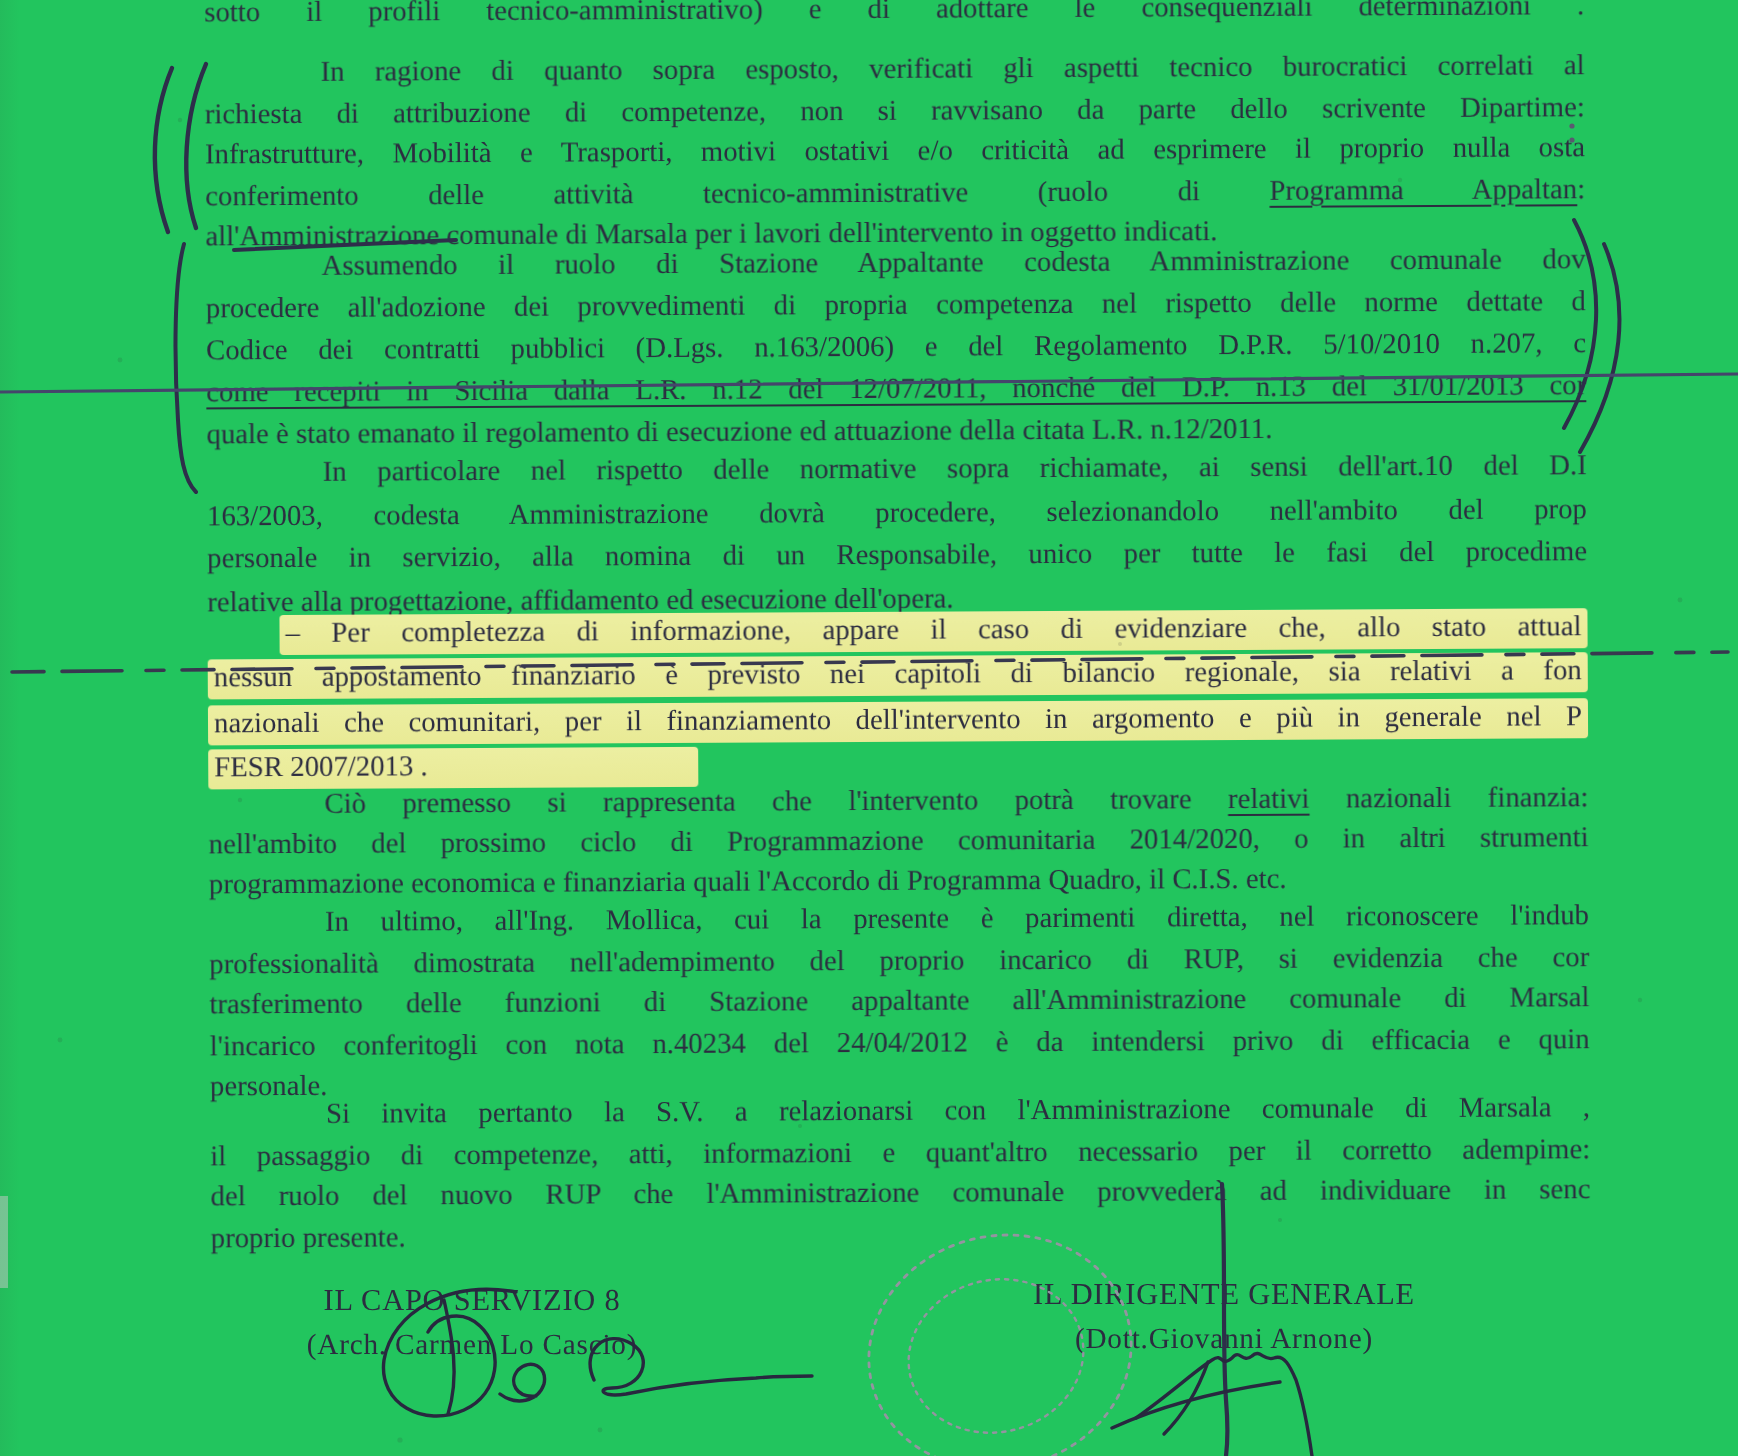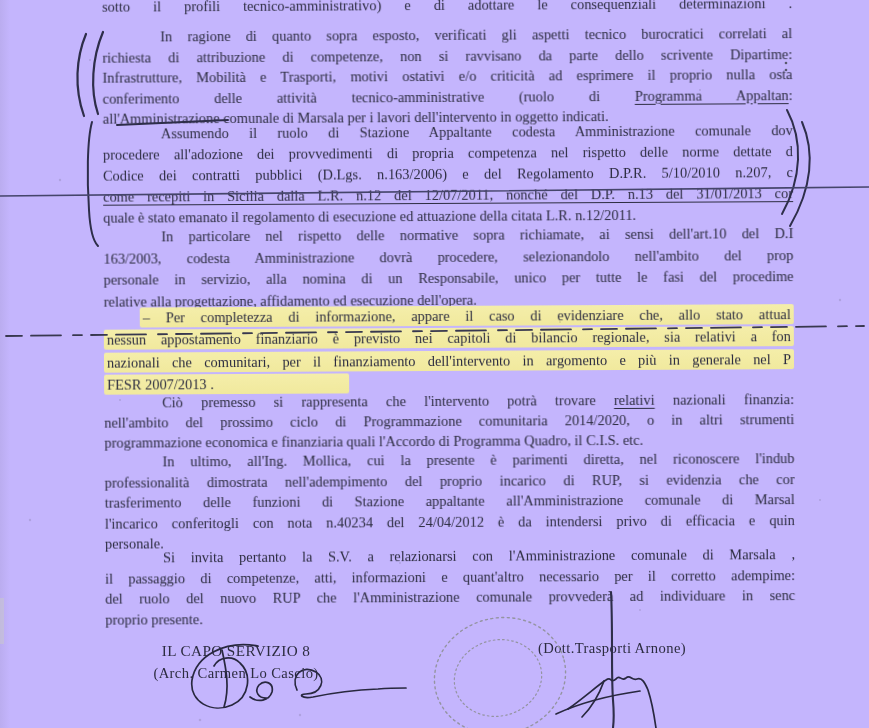--- a/index.html
+++ b/index.html
@@ -1,18 +1,18 @@
 <!DOCTYPE html>
 <html><head>
 <meta charset="utf-8">
 <style>
   html,body{margin:0;padding:0;background:#e8e8e6;}
   .page{
     position:relative;width:869px;height:728px;overflow:hidden;
-    background:#c4b5fd;
+    background:#22c55e;
     font-family:"Liberation Serif","DejaVu Serif",serif;
   }
   .edge-shade{position:absolute;left:0;top:0;width:10px;height:100%;
     background:linear-gradient(90deg,rgba(60,60,60,.07),rgba(0,0,0,0));}
   .text-layer{
     position:absolute;inset:0;
     transform:rotate(-0.3deg);transform-origin:430px 360px;
     filter:blur(0.15px);
   }
   .para{position:absolute;left:104px;width:690px;color:#2c2c40;font-size:14.4px;}
@@ -85,21 +85,22 @@
         <div class="line j"><span>del ruolo del nuovo RUP  che l'Amministrazione comunale provvederà ad individuare in senc</span></div>
         <div class="line"><span>proprio presente.</span></div>
       </div>
     </div>
 
   <div class="sig sig-left">
     <div class="sig-title">IL CAPO SERVIZIO 8</div>
     <div class="sig-name">(Arch. Carmen Lo Cascio)</div>
   </div>
   <div class="sig sig-right">
-    <div class="sig-name">(Dott.Trasporti Arnone)</div>
+    <div class="sig-title">IL DIRIGENTE GENERALE</div>
+    <div class="sig-name">(Dott.Giovanni Arnone)</div>
   </div>
 
   <svg class="marks" width="869" height="728" viewBox="0 0 869 728">
     <g fill="none" stroke="#2e2e4a" stroke-linecap="round">
 
       <path d="M86,34 C76,58 74,88 84,116" stroke-width="2.2"></path>
       <path d="M103,32 C92,58 90,90 98,114" stroke-width="2.2"></path>
 
       <path d="M117,125 L228,120" stroke-width="2"></path>
 

